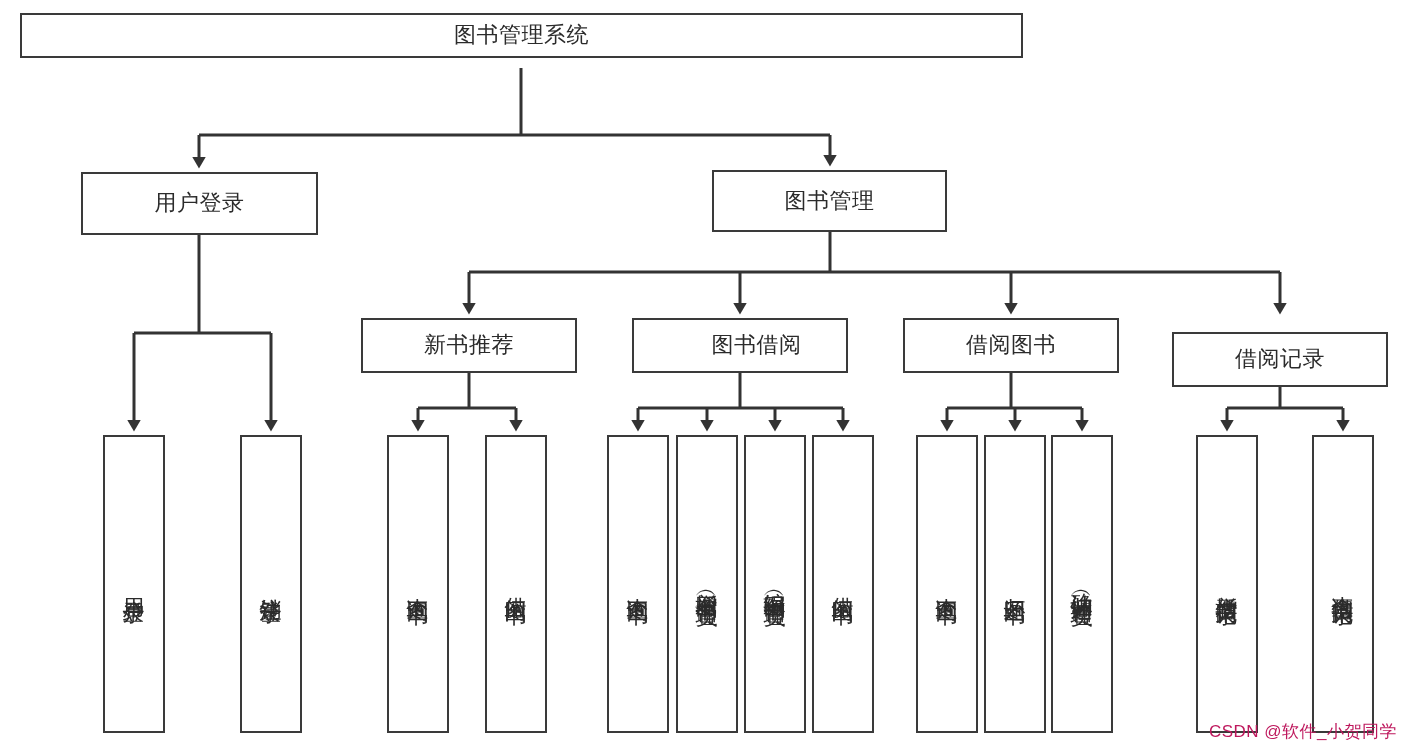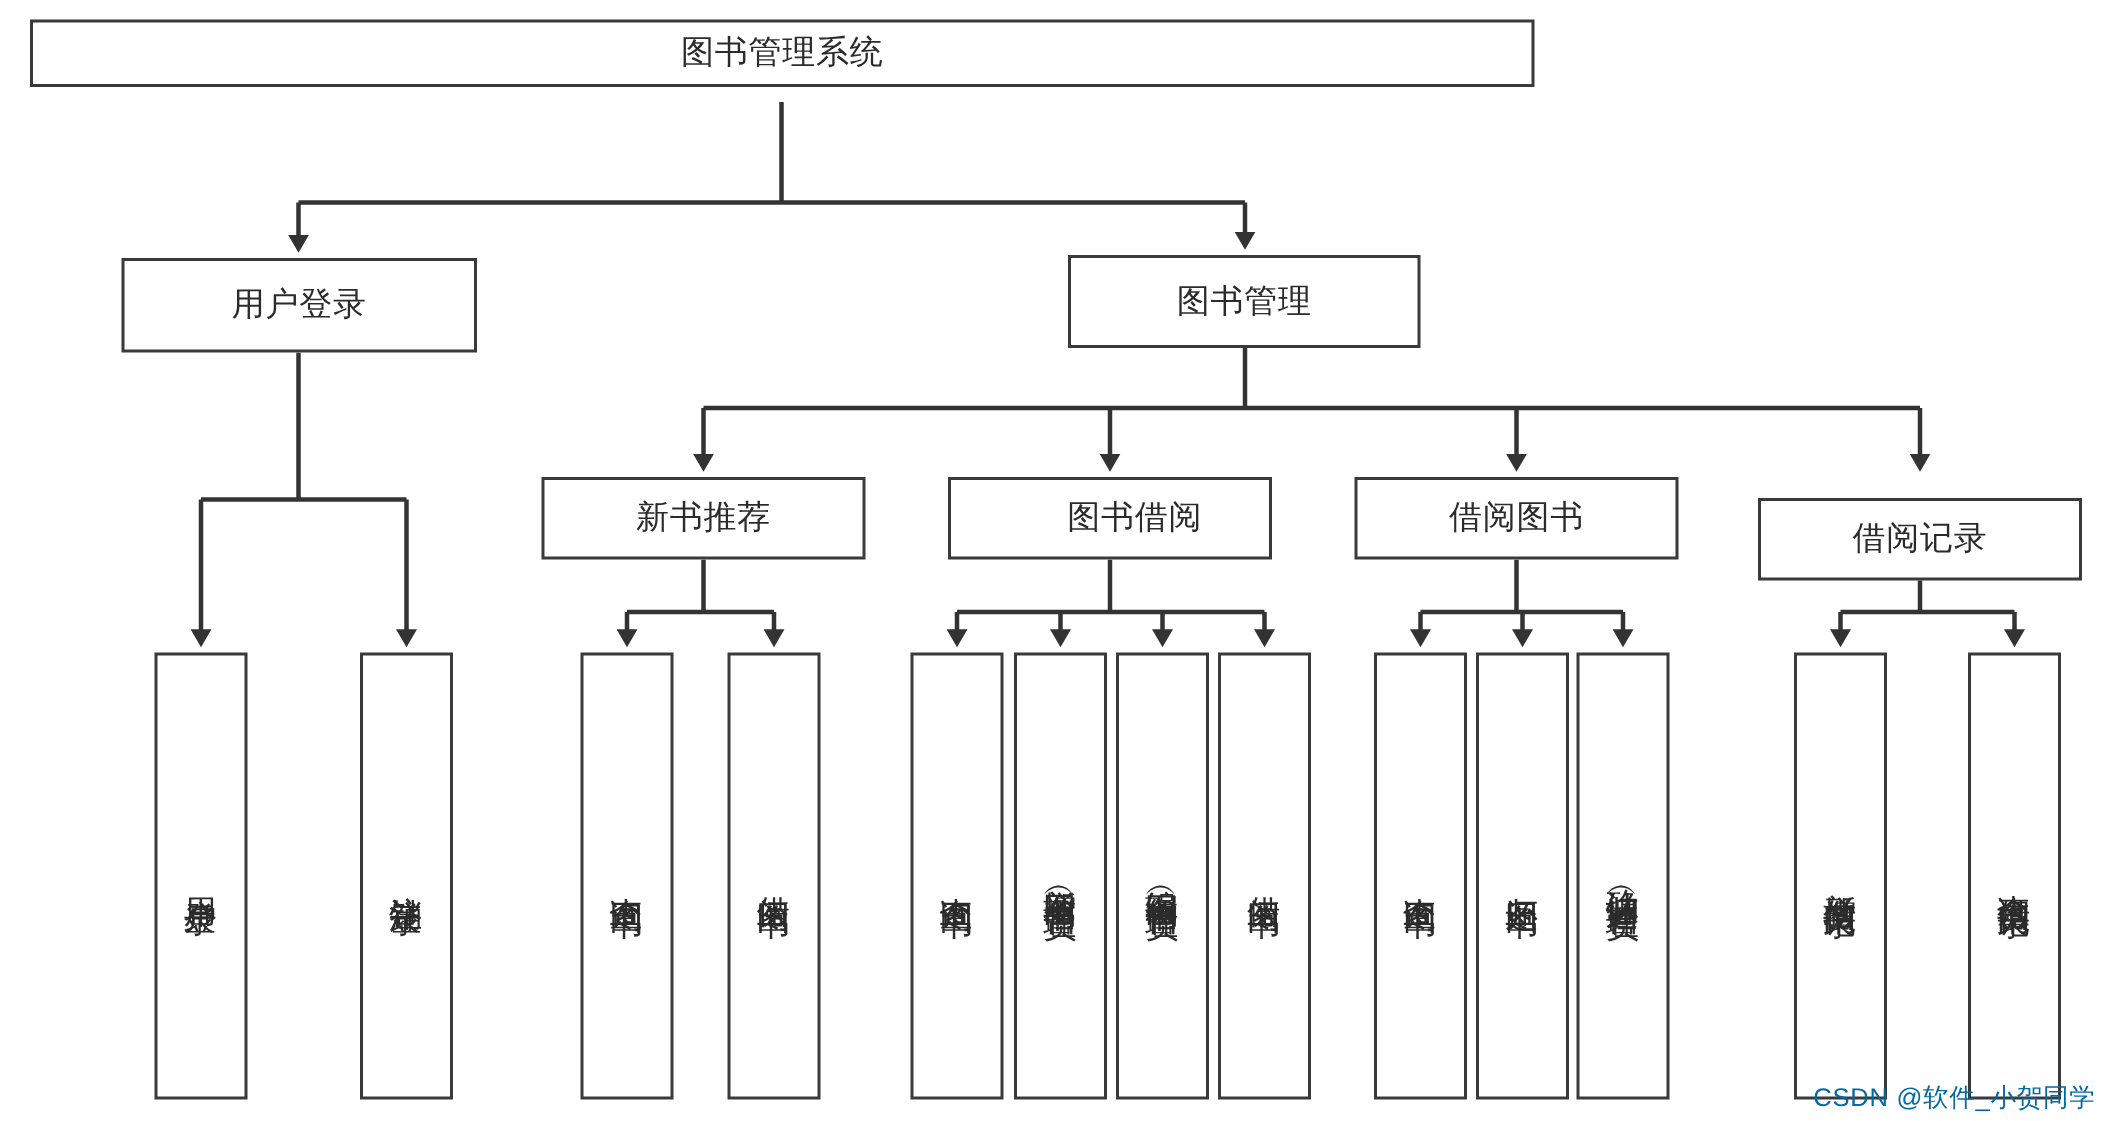--- a/index.html
+++ b/index.html
@@ -38,21 +38,21 @@
     writing-mode:vertical-rl;
     text-orientation:upright;
     font-size:22px;
     letter-spacing:2px;
     line-height:1.05;
   }
   .watermark{
     position:absolute;
     right:8px;bottom:4px;
     font-size:17px;
-    color:#0369a1;
+    color:#be185d;
     letter-spacing:0.5px;
     white-space:nowrap;
   }
 </style>
 </head>
 <body>
 
 <div id="canvas">
 
   <svg class="svg-layer" viewBox="0 0 1405 747">

